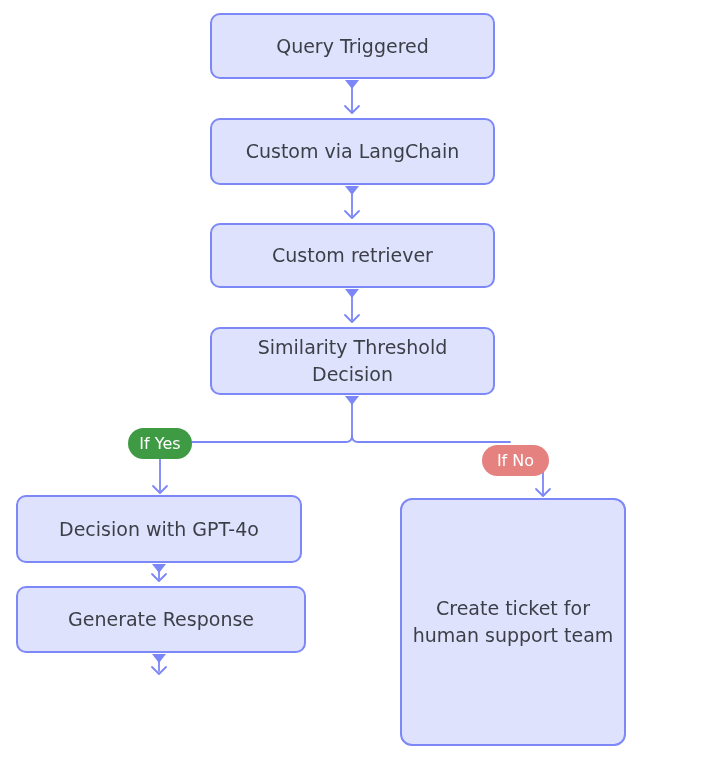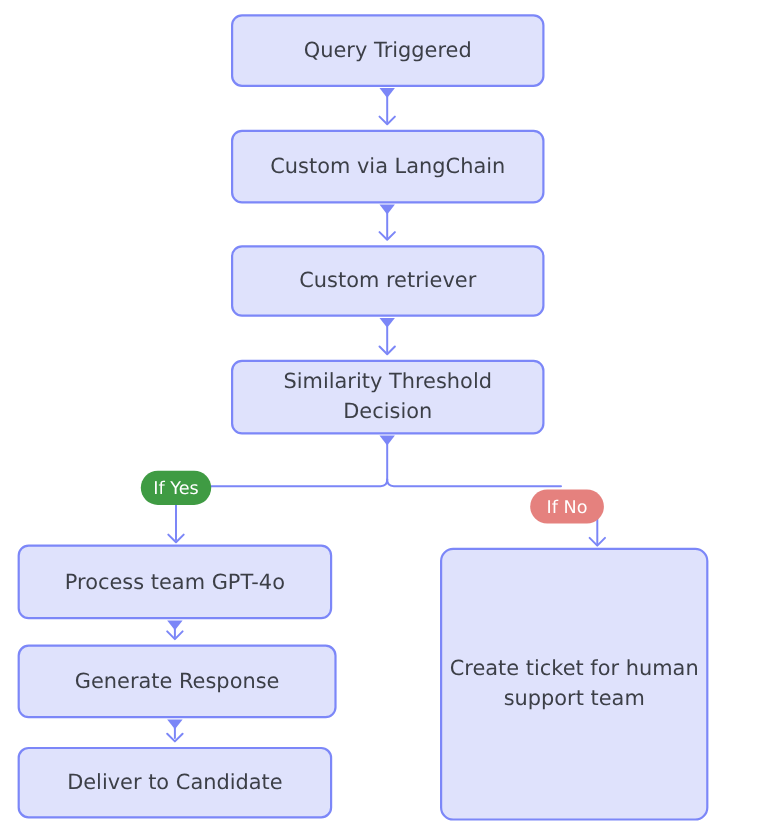--- a/index.html
+++ b/index.html
@@ -57,21 +57,21 @@
     display: inline-block;
   }
   .node-query    { left: 210px; top: 13px;  width: 285px; height: 66px; }
   .node-embed    { left: 210px; top: 118px; width: 285px; height: 67px; }
   .node-retriever{ left: 210px; top: 223px; width: 285px; height: 65px; text-align: right; }
   .node-decision { left: 210px; top: 327px; width: 285px; height: 68px; }
   .node-decision .label { max-width: 230px; }
   .node-process  { left: 16px;  top: 495px; width: 286px; height: 68px; }
   .node-generate { left: 16px;  top: 586px; width: 290px; height: 67px; }
   .node-deliver  { left: 16px;  top: 679px; width: 286px; height: 65px; }
-  .node-ticket   { left: 400px; top: 498px; width: 244px; height: 248px; border-radius: 12px; text-align: center; }
+  .node-ticket   { left: 400px; top: 498px; width: 226px; height: 248px; border-radius: 12px; text-align: center; }
   .node-ticket .label { max-width: 240px; }
   .pill {
     position: absolute;
     box-sizing: border-box;
     border-radius: 16px;
     color: var(--pill-text, #ffffff);
     font-size: 16px;
     display: flex;
     align-items: center;
     justify-content: center;
@@ -153,28 +153,25 @@
 
   <div class="pill pill-yes">
     <span class="label">If Yes</span>
   </div>
 
   <div class="pill pill-no">
     <span class="label">If No</span>
   </div>
 
   <div class="node node-process">
-    <span class="label">Process team GPT-4o</span>
+    <span class="label">Decision with GPT-4o</span>
   </div>
 
   <div class="node node-generate">
     <span class="label">Generate Response</span>
   </div>
 
-  <div class="node node-deliver">
-    <span class="label">Deliver to Candidate</span>
-  </div>
 
   <div class="node node-ticket">
     <span class="label">Create ticket for human support team</span>
   </div>
 
 </div>
 
 </body></html>

